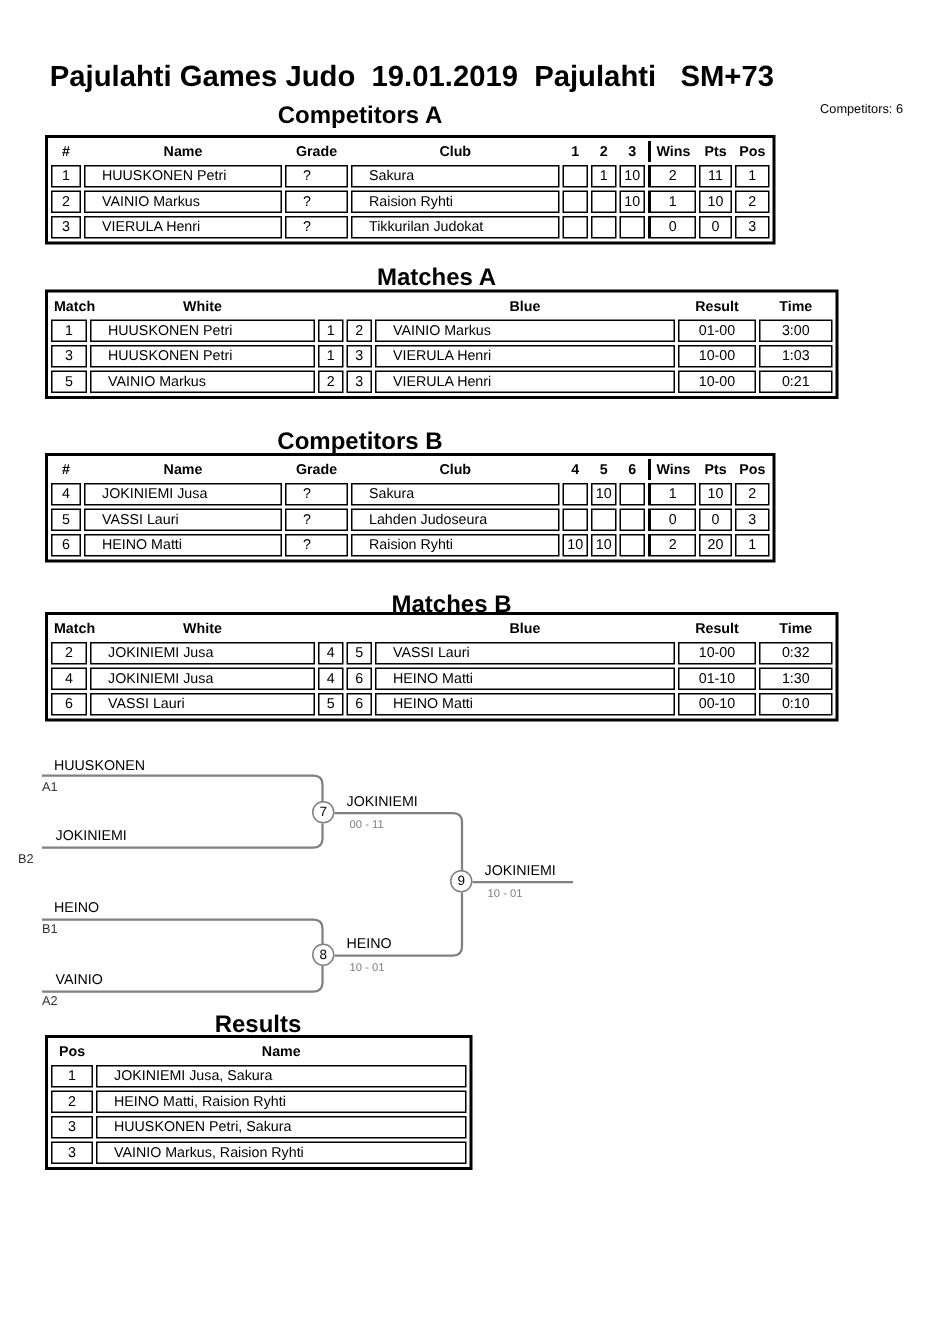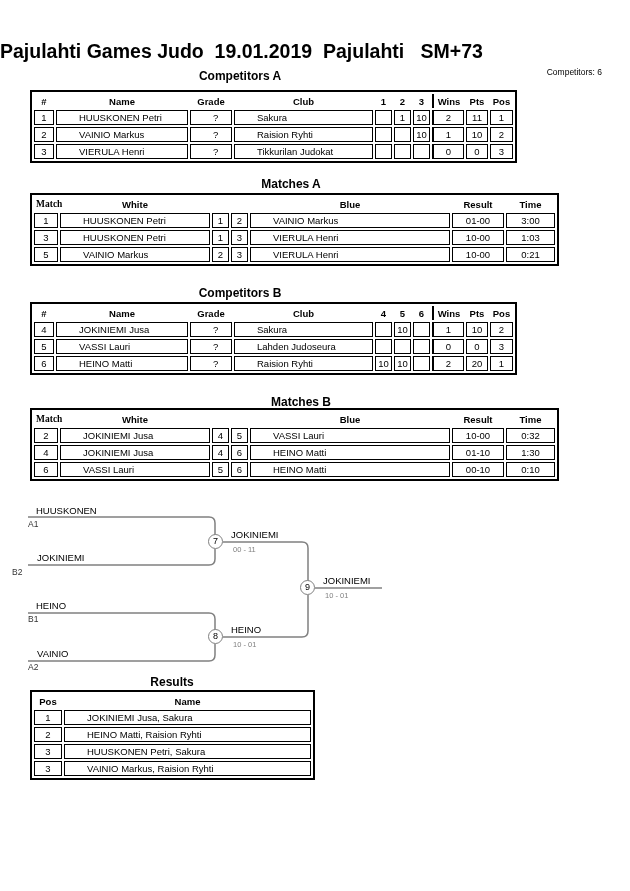--- a/index.html
+++ b/index.html
@@ -1,29 +1,29 @@
 <!DOCTYPE html>
 <html><head>
 <meta charset="utf-8">
 <style>
   html,body{margin:0;padding:0;background:#fff;}
   .page{position:relative;width:630px;height:891px;background:#fff;
         font-family:"Liberation Sans","DejaVu Sans",sans-serif;color:#000;overflow:hidden;}
-  .title{position:absolute;top:40px;left:0;width:516px;text-align:left;
+  .title{position:absolute;top:40px;left:0;width:516px;text-align:right;
          font-size:19.5px;font-weight:bold;white-space:pre;}
-  .sec-head{position:absolute;transform:translateX(-50%);font-size:12px;font-weight:bold;white-space:nowrap;}
+  .sec-head{position:absolute;transform:translateX(-50%);font-size:16px;font-weight:bold;white-space:nowrap;}
   .comp-count{position:absolute;top:67px;right:28px;font-size:8.5px;}
   table.tbl{position:absolute;border-collapse:separate;border-spacing:2px;
             border:2px solid #000;table-layout:fixed;background:#fff;font-size:9.5px;}
   table.tbl th{font-weight:bold;height:14px;padding:0;text-align:center;
                white-space:nowrap;overflow:visible;font-size:9.5px;}
   table.tbl td{border:1px solid #000;height:15px;padding:0;text-align:center;
                white-space:nowrap;overflow:hidden;box-sizing:border-box;background:#fff;}
-  table.tbl td.l{text-align:left;padding-left:22px;}
-  table.tbl th.hl{text-align:right;padding-left:2px;font-family:Liberation Serif, serif;}
+  table.tbl td.l{text-align:left;padding-left:11px;}
+  table.tbl th.hl{text-align:right;padding-left:2px;}
   .thickL{border-left:2px solid #000 !important;margin-top:24px;}
   .bracket{position:absolute;top:495px;left:0;width:430px;height:185px;}
   .bracket svg{position:absolute;top:0;left:0;}
   .blabel{position:absolute;font-size:9.5px;white-space:nowrap;}
   .bseed{position:absolute;font-size:8.5px;color:#333;white-space:nowrap;}
   .bscore{position:absolute;font-size:7.5px;color:#808080;white-space:nowrap;}
   .mcircle{position:absolute;width:13px;height:13px;border:1px solid #808080;border-radius:50%;
            background:#fff;font-size:9px;line-height:13px;text-align:center;color:#000;}
 </style>
 </head>

